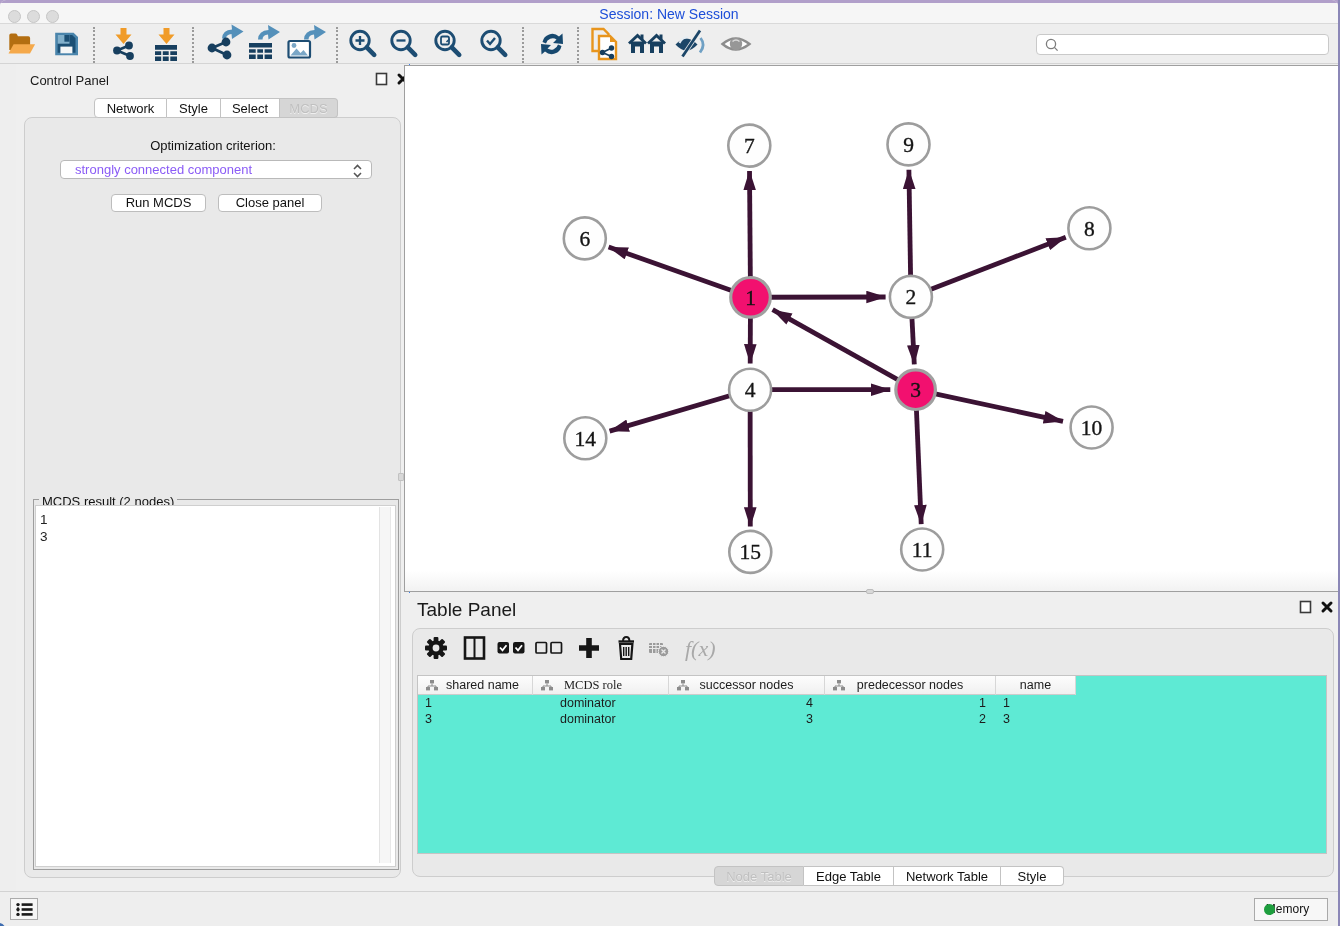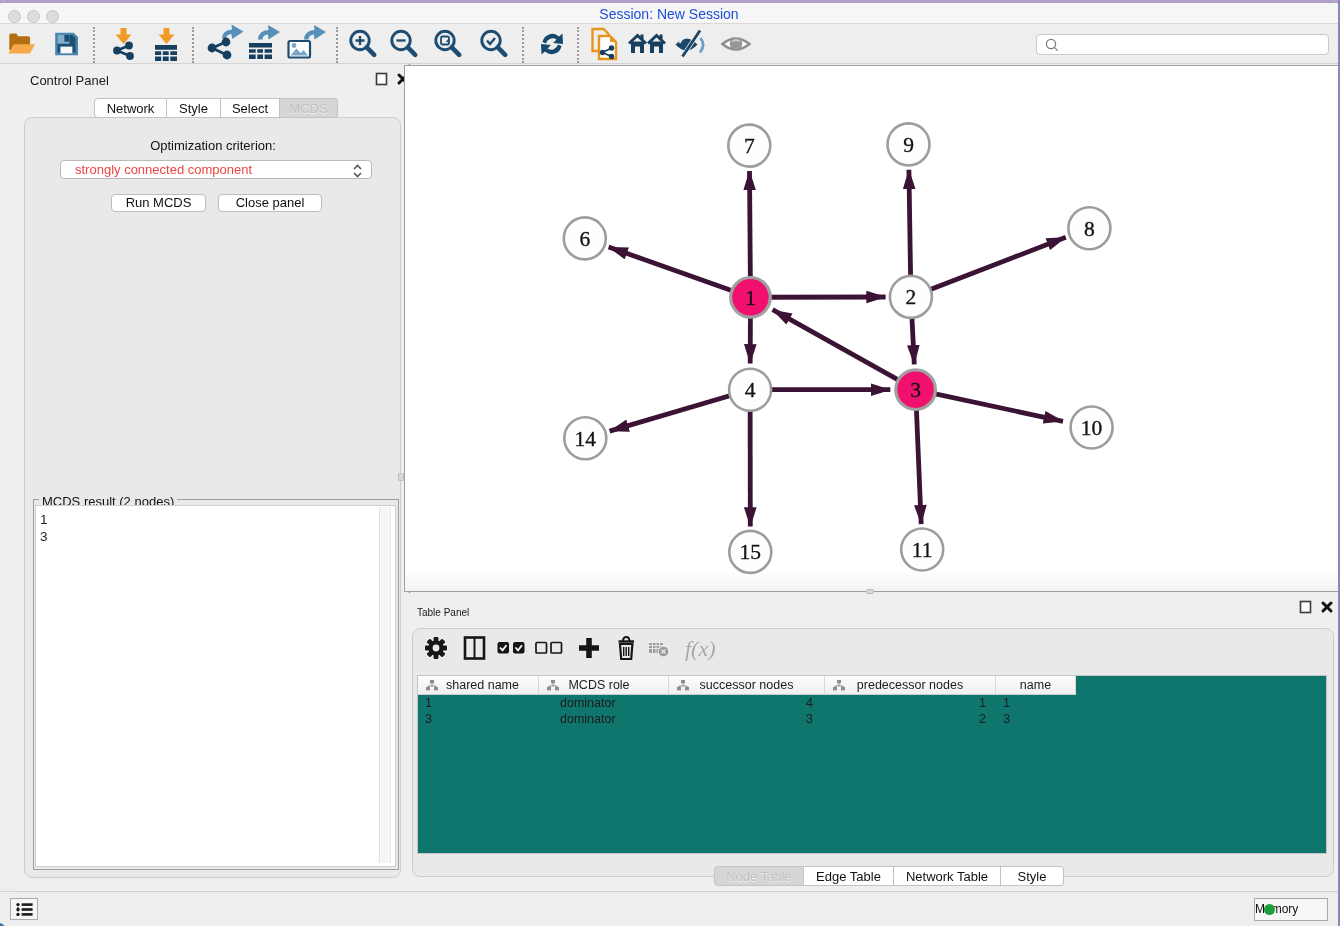--- a/index.html
+++ b/index.html
@@ -25,23 +25,23 @@
 .tab.sel { background:#d6d6d6; color:#c0c0c0; text-shadow:0 1px 0 #efefef; }
 
 #netwin { position:absolute; left:404px; top:65px; width:936px; height:527px; background:#ffffff; border:1px solid #9f9f9f; border-right:none; }
 #net-titlebar { position:absolute; left:0; top:0; width:100%; height:20px; background:linear-gradient(#f4f4f4,#d9d9d9); border-bottom:1px solid #b5b5b5; }
 #net-title { position:absolute; top:3px; left:0; width:100%; text-align:center; font-size:13px; font-weight:bold; color:#222; }
 #canvas { position:absolute; left:0px; top:21px; width:935px; height:504px; background:linear-gradient(#fff 96%, #f2f2f2); }
 #graph text { font-family:"Liberation Serif", serif; font-size:21.5px; fill:#141414; text-anchor:middle; stroke:#141414; stroke-width:0.35; }
 #graph line { stroke:#3b1334; stroke-width:4.8; }
 
 #tpanel { position:absolute; left:406px; top:593px; width:934px; height:298px; background:#efefef; }
-#tp-title { position:absolute; left:11px; top:14px; font-size:10px; color:#1a1a1a; }
+#tp-title { position:absolute; left:11px; top:6px; font-size:19px; color:#1a1a1a; }
 #tp-body { position:absolute; left:6px; top:35px; width:922px; height:249px; background:#e9e9e9; border:1px solid #cdcdcd; border-radius:8px; }
-#ttable { position:absolute; left:4px; top:46px; width:910px; height:179px; background:#0f766e; border:1px solid #c4c4c4; }
+#ttable { position:absolute; left:4px; top:46px; width:910px; height:179px; background:#5eead4; border:1px solid #c4c4c4; }
 #thead { position:absolute; left:0; top:0; width:658px; height:19px; background:linear-gradient(#fdfdfd,#f0f0f0); border-bottom:1px solid #cccccc; }
 .hcell { position:absolute; top:0; height:19px; border-left:1px solid #d7d7d7; text-align:center; font-size:12.5px; color:#1c1c1c; line-height:18px; }
 .hcell:first-child { border-left:none; }
 .hico { position:absolute; left:8px; top:4px; }
 .trow { position:absolute; left:0; width:100%; height:16px; font-size:12.5px; color:#1c1c1c; }
 .trow span { position:absolute; top:0; line-height:16px; }
 
 #statusbar { position:absolute; left:0; top:891px; width:100%; height:33px; background:#eeeeee; border-top:1px solid #d2d2d2; }
 </style>
 </head>
@@ -198,21 +198,21 @@
         <path d="M24 3 L32 11 M32 3 L24 11" stroke="#111" stroke-width="3" stroke-linecap="round"></path>
       </svg>
     <div id="cp-body"></div>
     <div class="tabrow" style="left:78px; top:34px;">
       <div class="tab first" style="width:73px;">Network</div>
       <div class="tab" style="width:54px;text-align:center;">Style</div>
       <div class="tab" style="width:59px;">Select</div>
       <div class="tab last sel" style="width:58px;">MCDS</div>
     </div>
     <div style="position:absolute; left:0; top:74px; width:394px; text-align:center; font-size:13px; color:#111;">Optimization criterion:</div>
-    <div style="position:absolute; left:44px; top:96px; width:312px; height:19px; background:#fff; border:1px solid #b9b9b9; border-radius:4px; font-size:13px; color:#ef4444; line-height:17px; padding-left:14px;">strongly connected component
+    <div style="position:absolute; left:44px; top:96px; width:312px; height:19px; background:#fff; border:1px solid #b9b9b9; border-radius:4px; font-size:13px; color:#8b5cf6; line-height:17px; padding-left:14px;">strongly connected component
       <svg width="11" height="14" style="position:absolute; right:8px; top:2.5px;" viewBox="0 0 11 14">
           <path d="M2 5 L5.5 1.4 L9 5" fill="none" stroke="#555" stroke-width="1.5"></path>
           <path d="M2 9 L5.5 12.6 L9 9" fill="none" stroke="#555" stroke-width="1.5"></path>
         </svg>
     </div>
     <div style="position:absolute; left:95px; top:129.5px; width:95px; height:18px; background:#fff; border:1px solid #bdbdbd; border-radius:4px; font-size:13px; color:#111; text-align:center; line-height:16px;">Run MCDS</div>
     <div style="position:absolute; left:202px; top:129.5px; width:104px; height:18px; background:#fff; border:1px solid #bdbdbd; border-radius:4px; font-size:13px; color:#111; text-align:center; line-height:16px;">Close panel</div>
 
     <div style="position:absolute; left:17px; top:435px; width:366px; height:371px; border:1px solid #9e9e9e;"></div>
     <div style="position:absolute; left:23px; top:430px; background:#e9e9e9; padding:0 3px; font-size:13px; color:#111;">MCDS result (2 nodes)</div>
@@ -323,21 +323,21 @@
         <text x="262" y="24.5" font-family="Liberation Serif, serif" font-style="italic" font-size="22" fill="#a9a9a9">f(x)</text>
       </svg>
       <div id="ttable">
         <div id="thead">
           <div class="hcell" style="left:0; width:129px;"><svg class="hico" width="12" height="11" viewBox="0 0 12 11">
                 <rect x="4" y="0" width="4" height="3.4" fill="#8c8c8c"></rect>
                 <rect x="0" y="7" width="4" height="3.4" fill="#8c8c8c"></rect>
                 <rect x="8" y="7" width="4" height="3.4" fill="#8c8c8c"></rect>
                 <path d="M6 3.4 V6 M2 7 V6 H10 V7" stroke="#8c8c8c" fill="none"></path>
               </svg><span>shared name</span></div>
-          <div class="hcell" style="left:120px; width:121px;"><svg class="hico" width="12" height="11" viewBox="0 0 12 11">
+          <div class="hcell" style="left:114px; width:121px;font-family:Liberation Serif, serif;"><svg class="hico" width="12" height="11" viewBox="0 0 12 11">
                 <rect x="4" y="0" width="4" height="3.4" fill="#8c8c8c"></rect>
                 <rect x="0" y="7" width="4" height="3.4" fill="#8c8c8c"></rect>
                 <rect x="8" y="7" width="4" height="3.4" fill="#8c8c8c"></rect>
                 <path d="M6 3.4 V6 M2 7 V6 H10 V7" stroke="#8c8c8c" fill="none"></path>
               </svg><span>MCDS role</span></div>
           <div class="hcell" style="left:250px; width:156px;"><svg class="hico" width="12" height="11" viewBox="0 0 12 11">
                 <rect x="4" y="0" width="4" height="3.4" fill="#8c8c8c"></rect>
                 <rect x="0" y="7" width="4" height="3.4" fill="#8c8c8c"></rect>
                 <rect x="8" y="7" width="4" height="3.4" fill="#8c8c8c"></rect>
                 <path d="M6 3.4 V6 M2 7 V6 H10 V7" stroke="#8c8c8c" fill="none"></path>
@@ -383,15 +383,15 @@
           <circle cx="2" cy="7.5" r="1.7" fill="#1a1a1a"></circle>
           <circle cx="2" cy="12.4" r="1.7" fill="#1a1a1a"></circle>
           <rect x="5.6" y="1.3" width="11" height="2.6" fill="#1a1a1a"></rect>
           <rect x="5.6" y="6.2" width="11" height="2.6" fill="#1a1a1a"></rect>
           <rect x="5.6" y="11.1" width="11" height="2.6" fill="#1a1a1a"></rect>
         </svg>
     </div>
     <svg width="5" height="4" style="position:absolute;left:0;top:31px;" viewBox="0 0 5 4">
         <path d="M0 4 L0 0 Q3.5 0.7 5 4 z" fill="#3e6db0"></path>
       </svg>
-    <div style="position:absolute; left:1254px; top:6px; width:74px; height:23px; background:#f7f7f7; border:1px solid #a9a9a9; font-size:12px; color:#111; line-height:21px; text-align:left; padding-right:7px;"><span style="display:inline-block;width:11px;height:11px;border-radius:50%;background:#1e9e3e;position:absolute;left:9px;top:5px;"></span>Memory</div>
+    <div style="position:absolute; left:1254px; top:6px; width:74px; height:23px; background:#f7f7f7; border:1px solid #a9a9a9; font-size:12px; color:#111; line-height:21px; text-align:center; padding-right:7px;"><span style="display:inline-block;width:11px;height:11px;border-radius:50%;background:#1e9e3e;position:absolute;left:9px;top:5px;"></span>Memory</div>
   </div>
 </div>
 
 </body></html>

